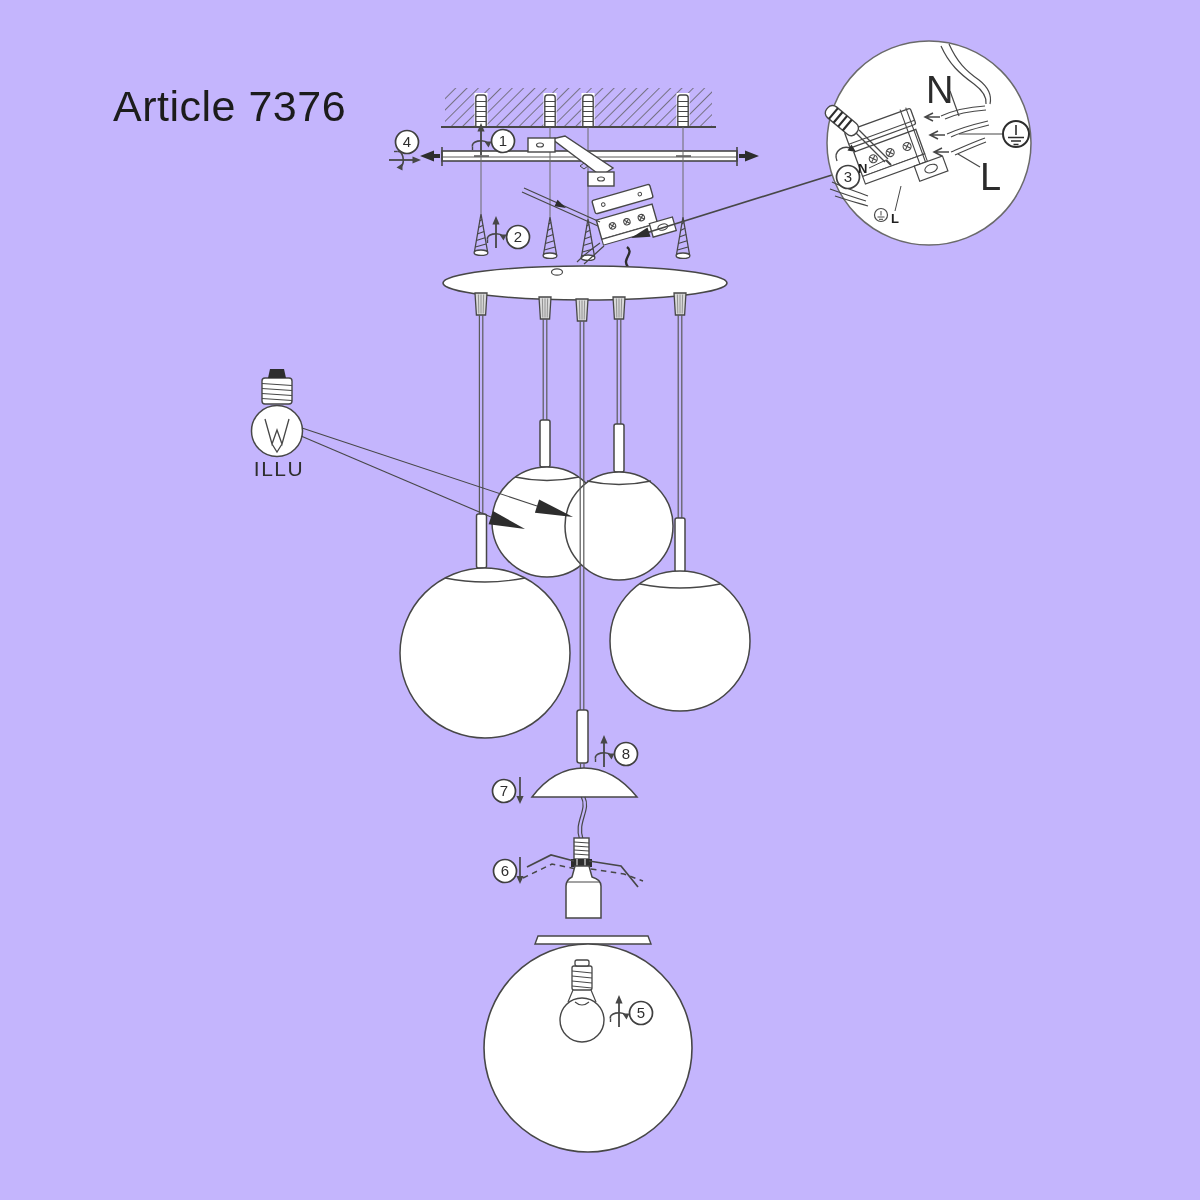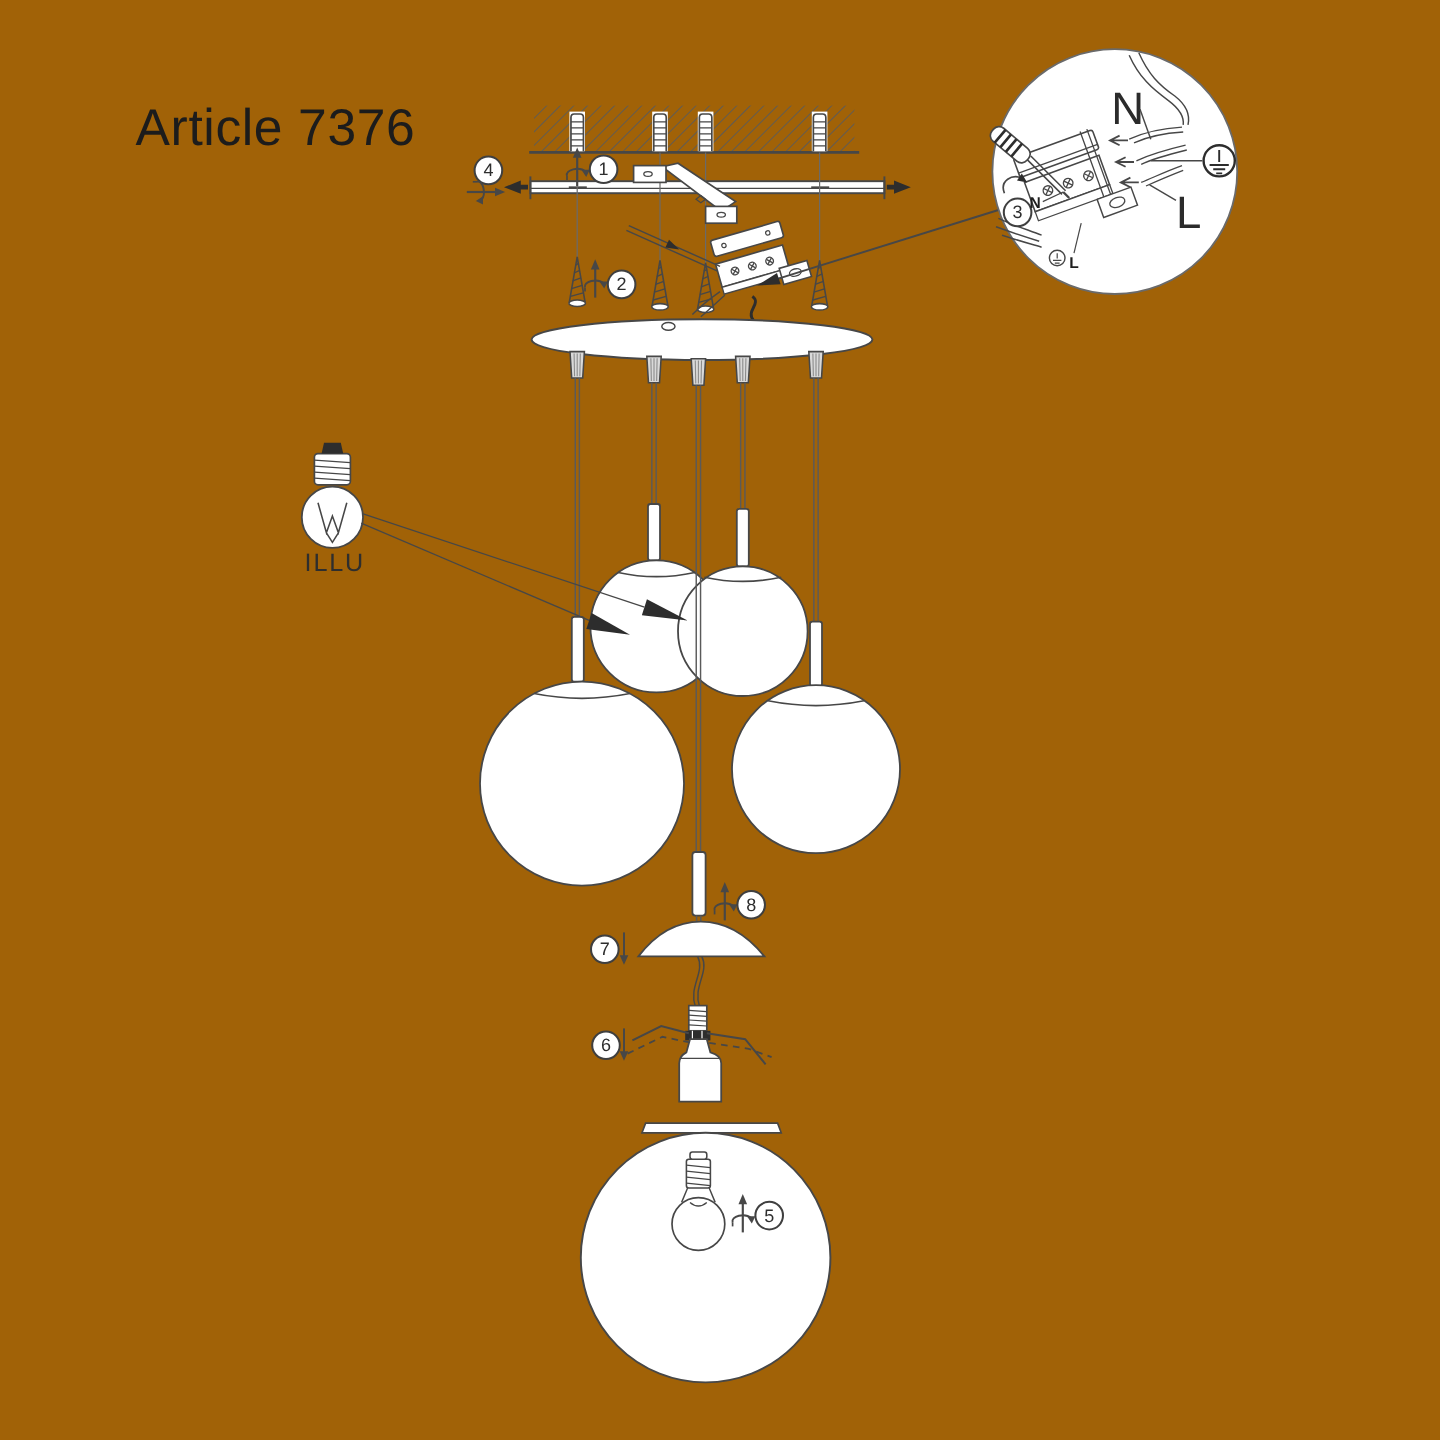--- a/index.html
+++ b/index.html
@@ -1,16 +1,16 @@
 <!DOCTYPE html>
 <html><head>
 <meta charset="utf-8">
 <style>
   html,body{margin:0;padding:0;background:#fff;}
-  .page{position:relative;width:1200px;height:1200px;background:#a16207;overflow:hidden;
+  .page{position:relative;width:1200px;height:1200px;background:#c4b5fd;overflow:hidden;
         font-family:"Liberation Sans", sans-serif;}
   svg text{font-family:"Liberation Sans", sans-serif;}
   .title-text{font-size:43px;fill:#1c1c1c;letter-spacing:0.5px;}
   .illu-text{font-size:21px;fill:#2e2e2e;letter-spacing:1.5px;}
   .big-wire-label{font-size:38px;fill:#2b2b2b;}
   .small-wire-label{font-size:13px;font-weight:bold;fill:#1f1f1f;}
   .badge-num{font-size:15px;fill:#2e2e2e;}
   .ln{stroke:#474747;fill:none;}
   .lnw{stroke:#474747;fill:#ffffff;}
   .fillk{fill:#2d2d2d;stroke:none;}

